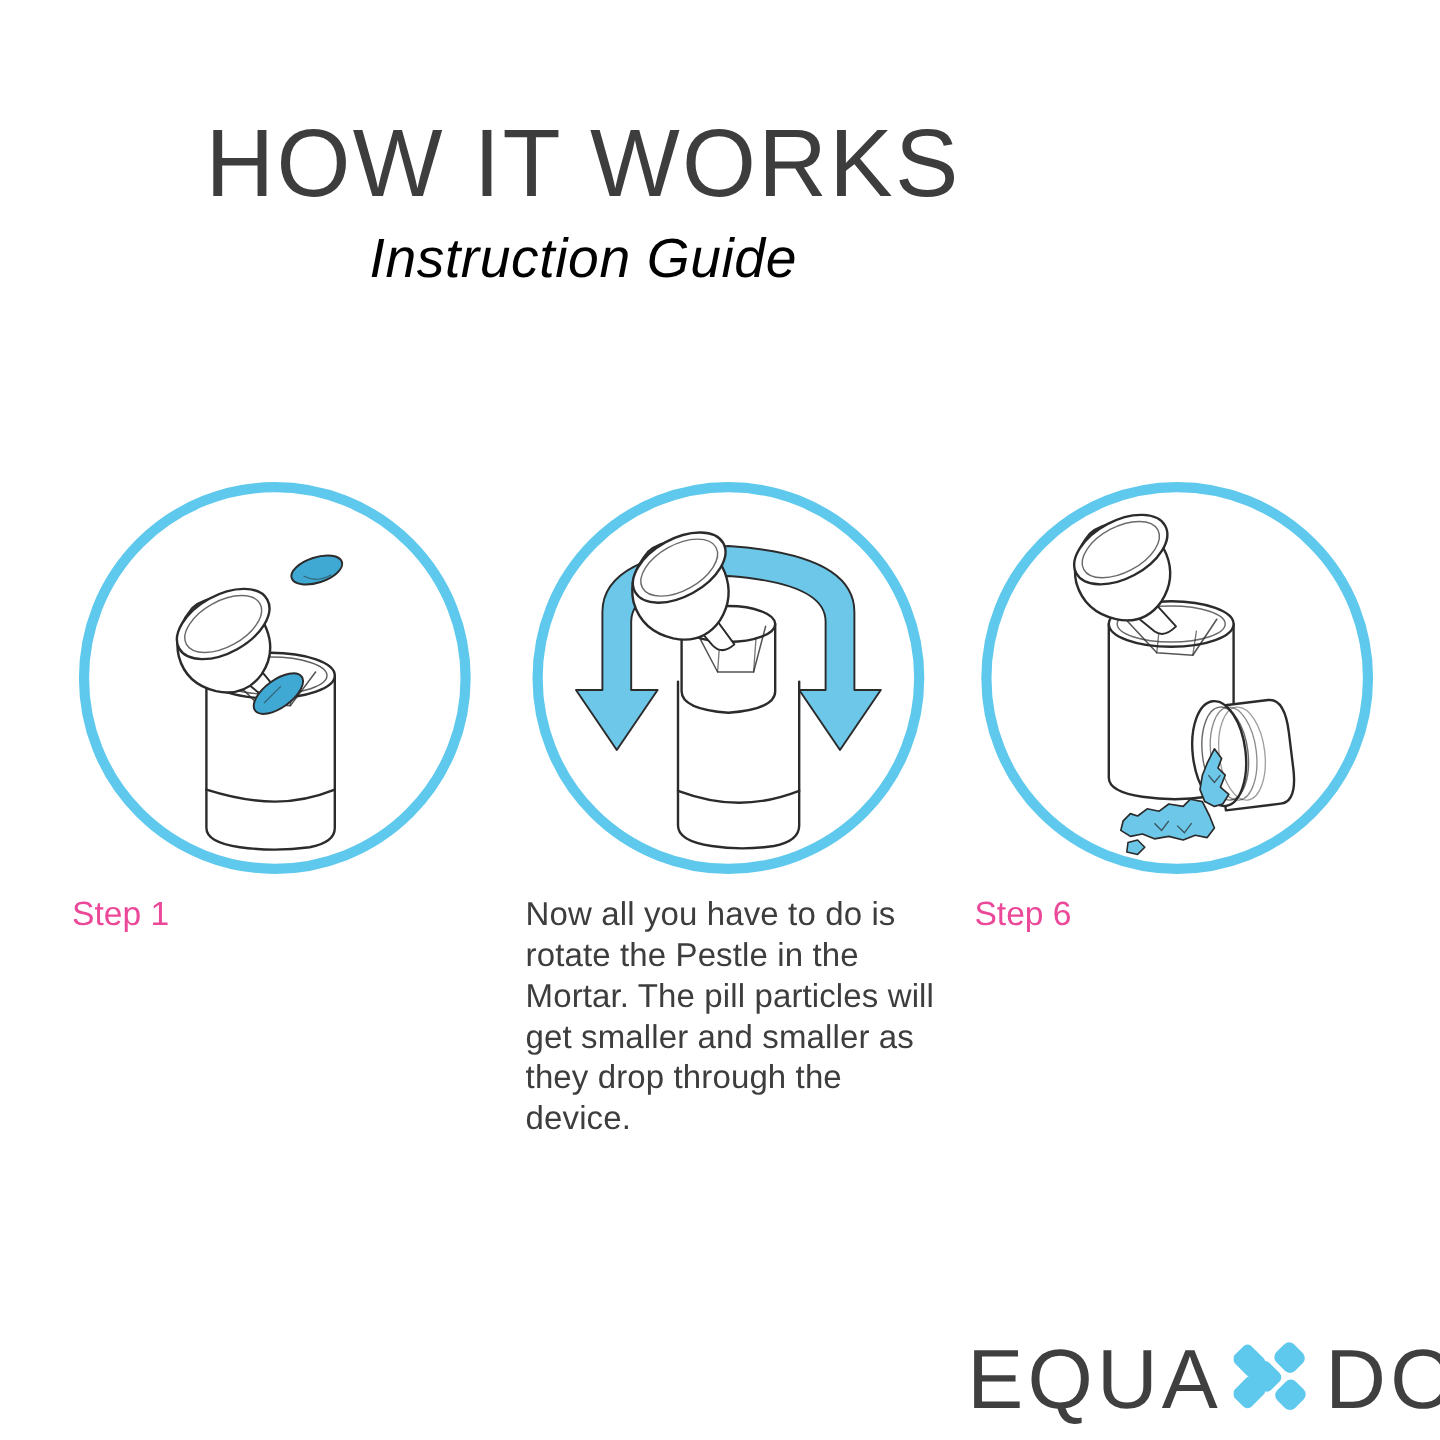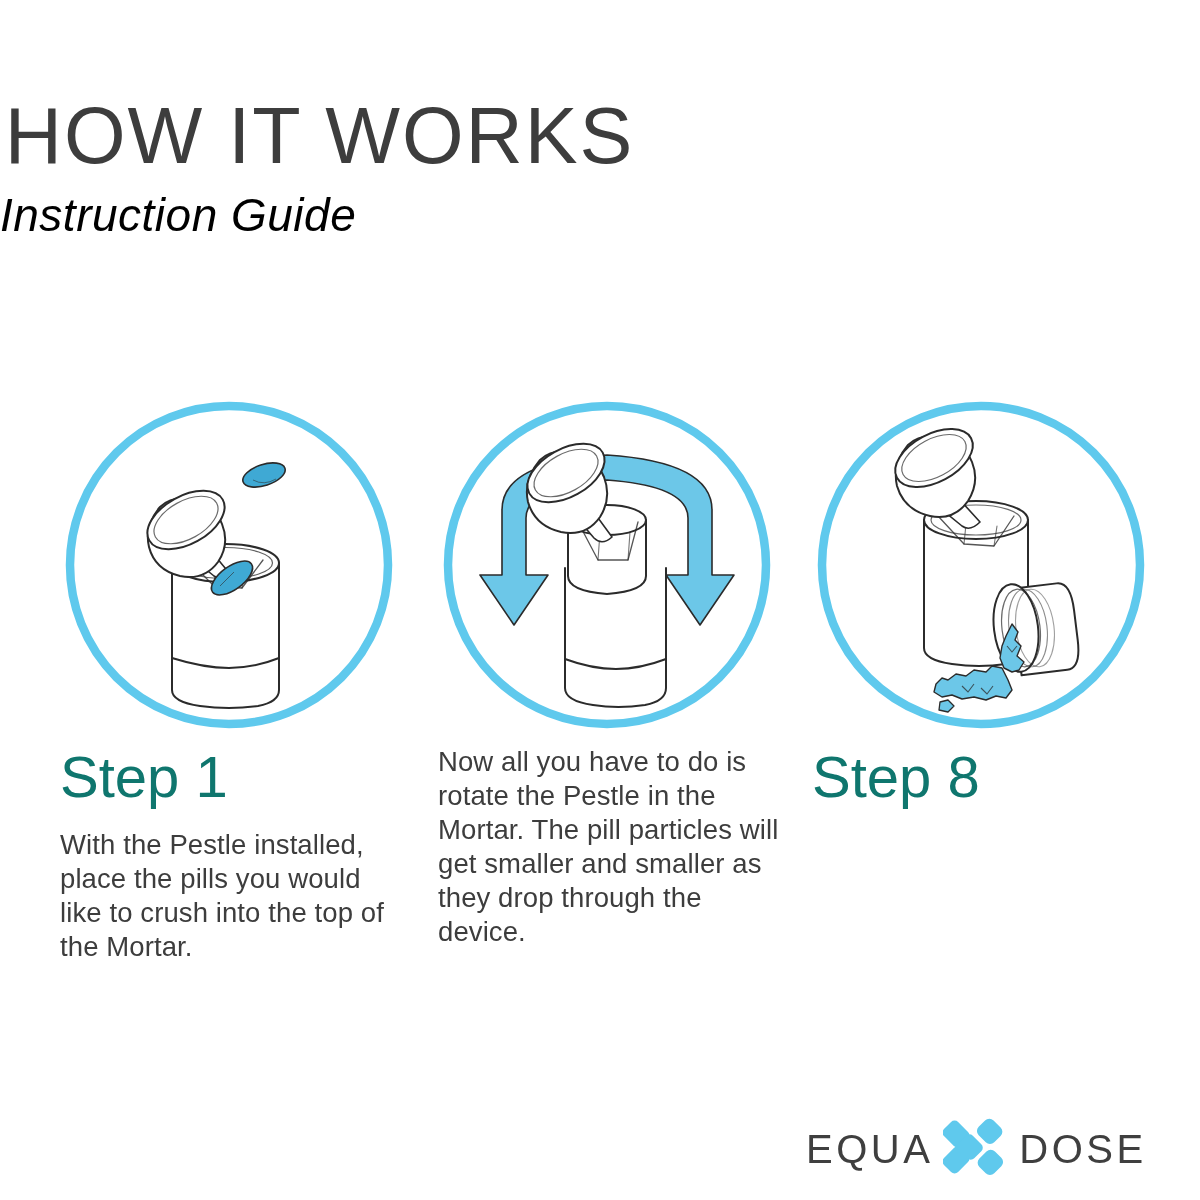--- a/index.html
+++ b/index.html
@@ -7,21 +7,21 @@
     width:1200px;height:1200px;
     background:#ffffff;
     font-family:"Liberation Sans", sans-serif;
     color:#3a3a3a;
     overflow:hidden;
     position:relative;
   }
   .page{position:absolute;inset:0;}
 
   
-  .header{position:absolute;top:96px;left:0;width:972px;text-align:left;}
+  .header{position:absolute;top:96px;left:0;width:972px;text-align:center;}
   .title{
     font-size:80px;
     font-weight:300;
     letter-spacing:2px;
     line-height:1.0;
     color:#3d3d3d;
     margin:0;
     transform:scaleX(0.99);
   }
   .subtitle{
@@ -42,24 +42,24 @@
   .col-2{left:810px;}
 
   .circle-wrap{
     position:relative;
     width:330px;height:330px;
     margin-left:6px;
   }
   .circle-wrap svg{display:block;}
 
   .step-title{
-    font-size:58px;
+    font-size:28px;
     font-weight:400;
     letter-spacing:0px;
-    color:#0f766e;
+    color:#ec4899;
     margin:18px 0 0 2px;
     line-height:1.0;
   }
   .step-body{
     font-size:27.5px;
     font-weight:300;
     line-height:34px;
     color:#3d3d3d;
     margin:22px 0 0 2px;
     width:345px;
@@ -69,21 +69,21 @@
   .col-2 .step-body{width:352px;}
 
   
   .logo{
     position:absolute;
     left:806px;top:1118px;
     display:flex;align-items:center;
     height:62px;
   }
   .logo-word{
-    font-size:40px;
+    font-size:70px;
     font-weight:300;
     letter-spacing:3.5px;
     color:#3f3f3f;
     line-height:1;
   }
   .logo-mark{margin:0 6px 0 10px;display:block;}
   .logo-word.right{margin-left:8px;}
 </style>
 </head>
 <body>
@@ -126,21 +126,20 @@
             <path d="M156 186 L170 172" stroke="#2b2b2b" stroke-width="1" opacity="0.6" fill="none"></path>
           </g>
 
           <g>
             <ellipse cx="200" cy="75" rx="22" ry="10.5" fill="#3FA9D4" stroke="#2b2b2b" stroke-width="1.6" transform="rotate(-18 200 75)"></ellipse>
             <path d="M189 80 Q200 86 212 79" stroke="#2b2b2b" stroke-width="1" opacity="0.55" fill="none"></path>
           </g>
         </svg>
       </div>
       <div class="step-title">Step 1</div>
-      <div class="step-body">With the Pestle installed, place the pills you would like to crush into the top of the Mortar.</div>
     </div>
 
     <div class="col col-1">
       <div class="circle-wrap">
         <svg width="330" height="330" viewBox="0 0 330 330">
           <circle cx="165" cy="165" r="159" fill="none" stroke="#5FC9ED" stroke-width="8.5"></circle>
 
           <g>
             <path d="M60 110
                      Q60 62 165 55
@@ -218,21 +217,21 @@
                      L176 266 L170 272 L158 270 L150 276 L140 274 L132 280
                      L126 278 L120 284 L118 292 L126 297 L136 295 L146 299
                      L158 297 L170 300 L180 296 L190 298 L196 290 L192 280 Z" fill="#6CC7E8" stroke="#2b2b2b" stroke-width="1.4" stroke-linejoin="round"></path>
             <path d="M124 302 L132 300 L138 306 L132 312 L123 310 Z" fill="#6CC7E8" stroke="#2b2b2b" stroke-width="1.3" stroke-linejoin="round"></path>
             <path d="M191 246 L196 252 L201 246" fill="none" stroke="#2b2b2b" stroke-width="1.1" opacity="0.75"></path>
             <path d="M146 286 L152 292 L158 284" fill="none" stroke="#2b2b2b" stroke-width="1.1" opacity="0.75"></path>
             <path d="M165 288 L171 294 L177 286" fill="none" stroke="#2b2b2b" stroke-width="1.1" opacity="0.75"></path>
           </g>
         </svg>
       </div>
-      <div class="step-title">Step 8</div>
+      <div class="step-title">Step 6</div>
     </div>
 
   </div>
 
   <div class="logo">
     <span class="logo-word">EQUA</span>
     <span class="logo-mark">
       <svg width="62" height="58" viewBox="0 0 62 58">
         <g fill="#5FC9ED">
           <rect x="1" y="6" width="24" height="20" rx="5" transform="rotate(45 13 16)"></rect>

